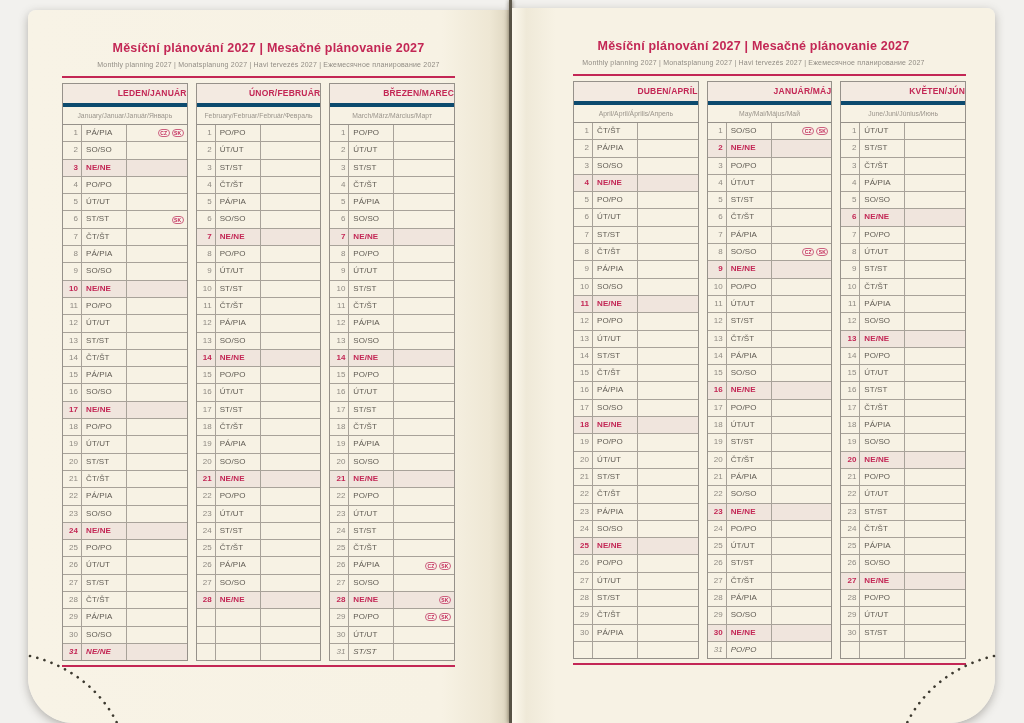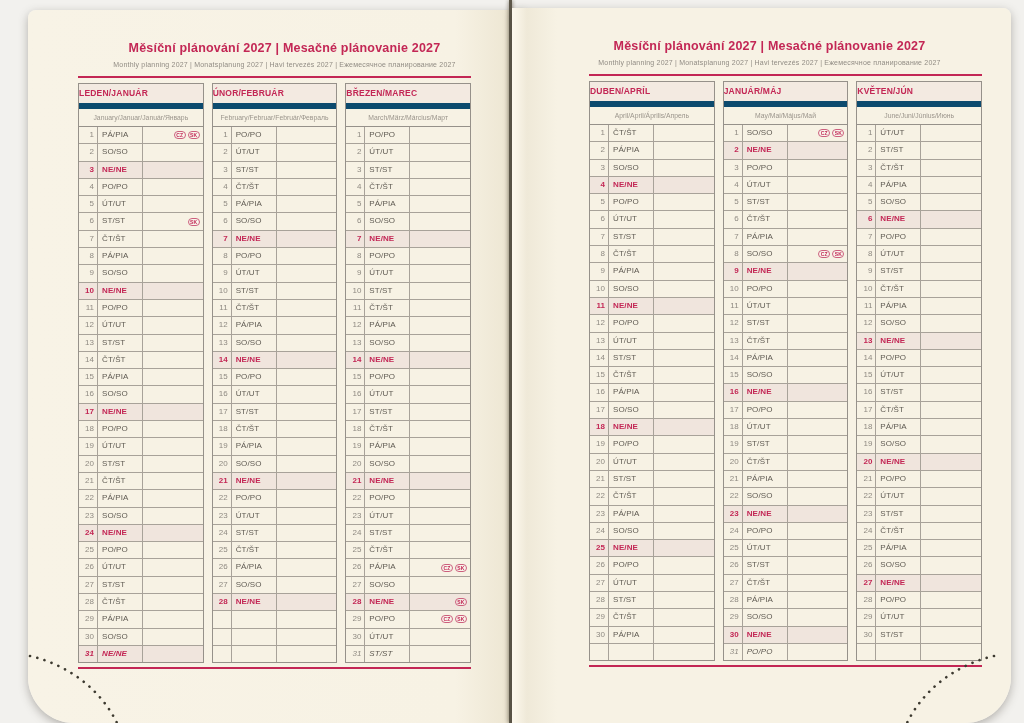--- a/index.html
+++ b/index.html
@@ -7,21 +7,20 @@
     width:1024px; height:723px; overflow:hidden; position:relative;
     background:#f2f1ee;
     font-family:"Liberation Sans","DejaVu Sans",sans-serif;
   }
   .spread { position:absolute; inset:0; }
 
   .page {
     position:absolute; top:10px; height:713px;
     background:#f7f2e4;
     box-shadow:0 3px 10px rgba(60,55,45,.35);
-    padding-left:16px;
   }
   .page.left {
     left:28px; width:481px;
     border-radius:8px 0 0 46px;
     background:linear-gradient(to right,#f8f3e6 0%,#f7f2e4 86%,#eee7d4 96%,#ded6c0 100%);
   }
   .page.right {
     left:512px; top:8px; width:483px; height:715px;
     border-radius:0 8px 46px 0;
     background:linear-gradient(to right,#fdf9ee 0%,#efe9d8 3%,#f7f2e4 9%,#f7f2e4 100%);
@@ -43,23 +42,23 @@
   .page.right .content { margin:0 29px 15px 61px; }
 
   .rule { height:2px; background:#c32755; }
   .rule.top    { margin-top:8px; }
   .rule.bottom { margin-top:4px; }
 
   .tables { display:flex; gap:8px; margin-top:5px; }
   .month  { flex:1; border:1px solid #96918a; background:#f7f2e4; }
 
   .m-head {
-    height:19px; line-height:19px; text-align:left;
+    height:19px; line-height:19px; text-align:right;
     font-size:8.5px; font-weight:bold; color:#c32755; letter-spacing:.2px;
-    background:#f3eae1; border-bottom:6px solid #0c4a6e;
+    background:#f3eae1; border-bottom:4px solid #0c4a6e;
     white-space:nowrap; overflow:hidden;
   }
   .m-sub {
     height:17px; line-height:17px; text-align:center;
     font-size:6.8px; color:#9b958c; border-bottom:1px solid #96918a;
     white-space:nowrap; overflow:hidden;
   }
 
   .day-row {
     display:grid; grid-template-columns:19px 45px 1fr;

